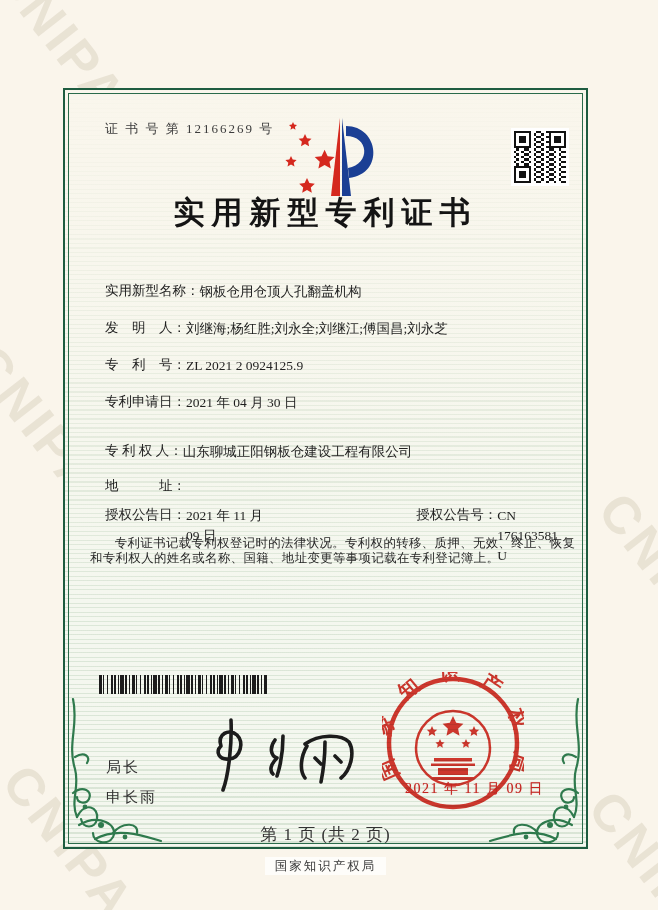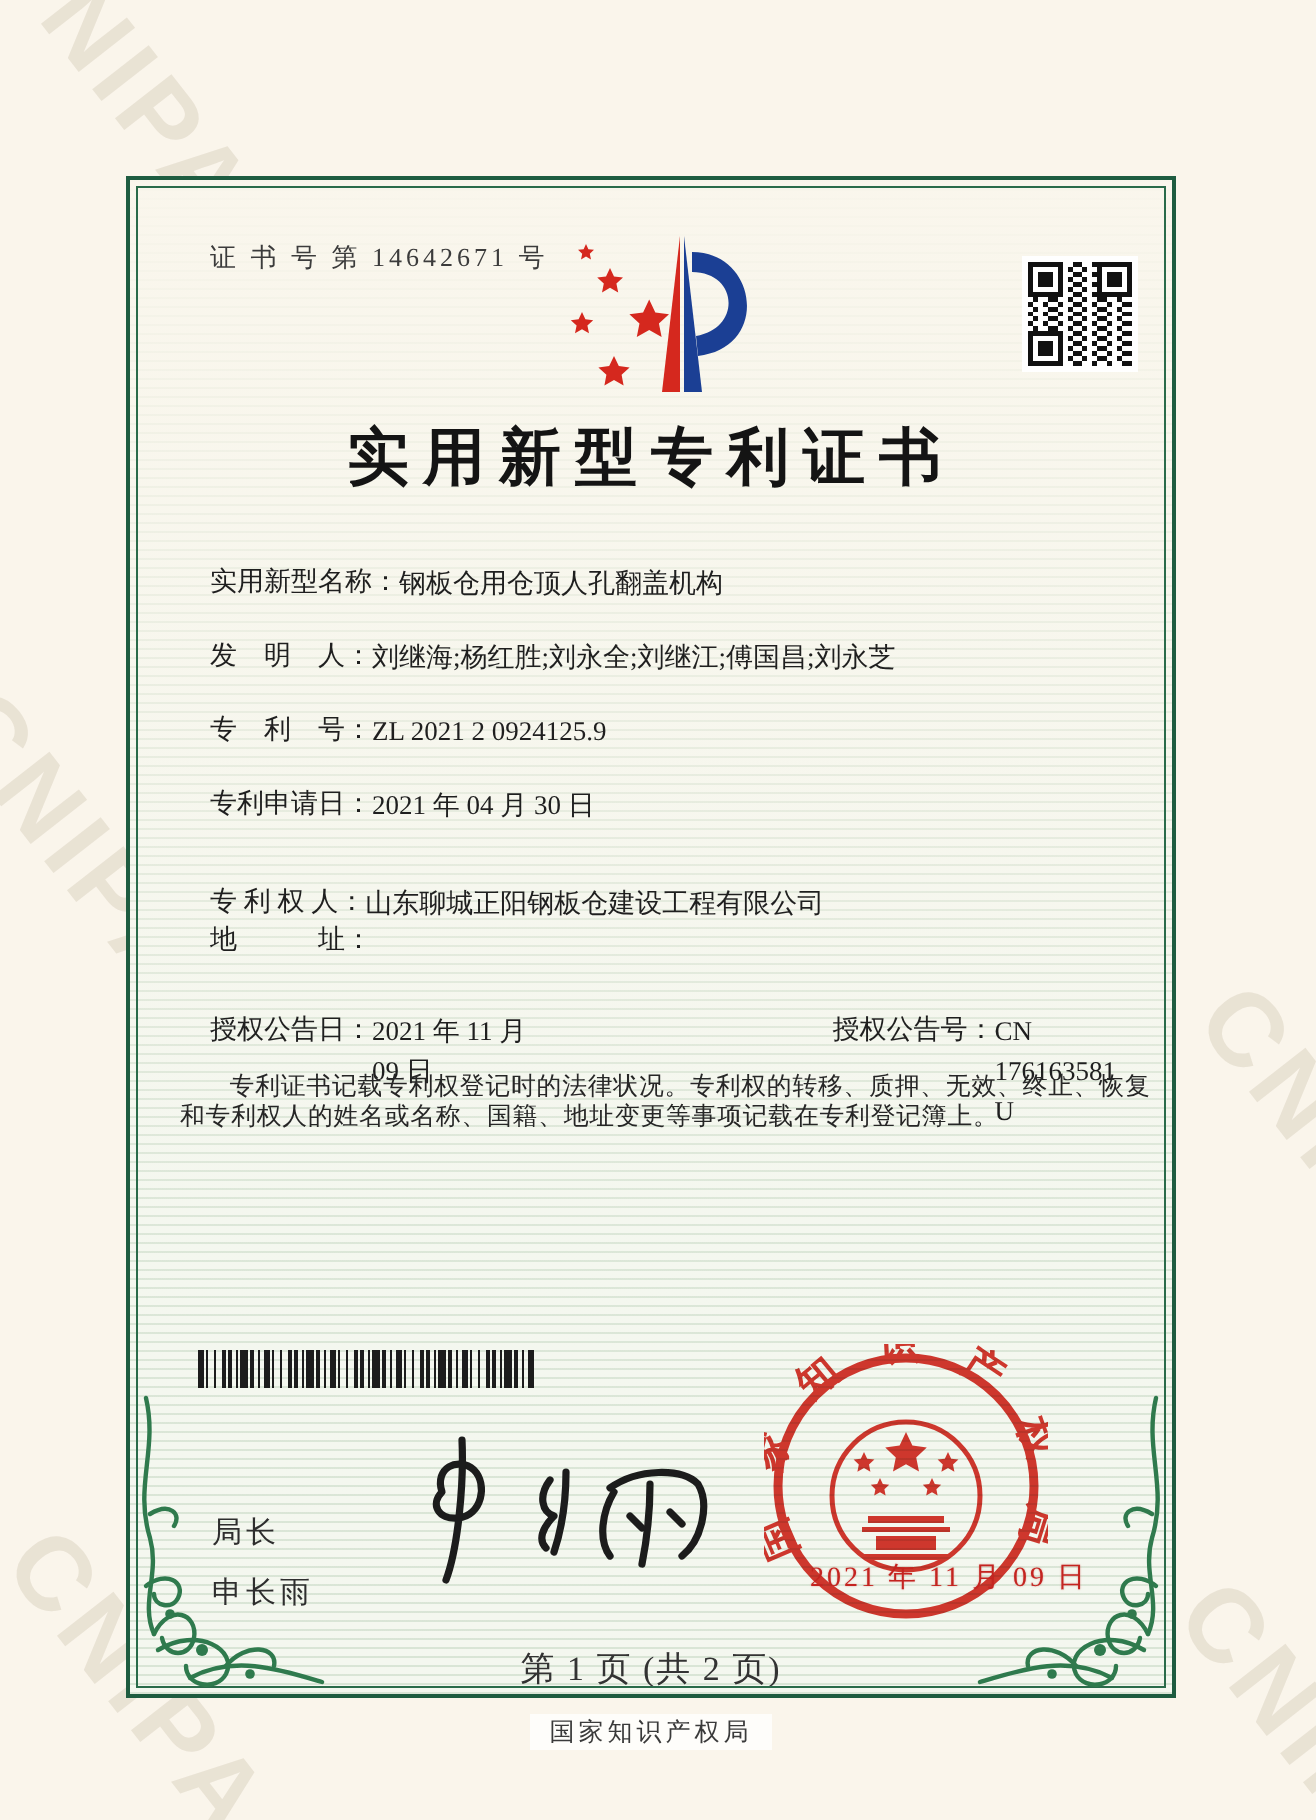--- a/index.html
+++ b/index.html
@@ -44,31 +44,31 @@
     border:1px solid #2a6b4a; pointer-events:none;
   }
   
   .cert-no{
     position:absolute; left:40px; top:30px;
     font-size:13px; color:#3c3c3c; letter-spacing:2px;
   }
   .logo{ position:absolute; left:202px; top:22px; width:132px; height:90px; }
   .qr{ position:absolute; left:446px; top:38px; width:58px; height:58px; background:#fff; padding:3px; }
   .title{
-    position:absolute; left:0; top:118px; width:100%;
+    position:absolute; left:0; top:102px; width:100%;
     text-align:center; font-size:31px; font-weight:bold;
     letter-spacing:7px; color:#141414;
   }
   
   .fields{ position:absolute; left:40px; top:192px; width:460px; }
   .frow{ position:absolute; left:0; font-size:13.5px; color:#1f1f1f; display:flex; }
   .f-label{ white-space:pre; flex:0 0 auto; }
   .f-value{ white-space:pre-line; line-height:20px; }
   .r1{ top:0px; } .r2{ top:37px; } .r3{ top:74px; } .r4{ top:111px; }
-  .r5{ top:160px; } .r6{ top:179px;flex-direction:column; } .r7{ top:224px; }
+  .r5{ top:160px; } .r6{ top:195px;flex-direction:column; } .r7{ top:224px; }
   .frow .second{ margin-left:152px; }
   
   .paras{
     position:absolute; left:25px; top:446px; width:494px;
     font-size:12.4px; line-height:15.4px; letter-spacing:0.4px; color:#262626;
   }
   .paras p{ text-indent:2em; }
   
   .barcode{
     position:absolute; left:34px; top:585px; width:168px; height:19px;
@@ -116,21 +116,21 @@
   <div class="wm wm1">CNIPA</div>
   <div class="wm wm2">CNIPA</div>
   <div class="wm wm3">CNIPA</div>
   <div class="wm wm4">CNIPA</div>
   <div class="wm wm5">CNIPA</div>
   <div class="wm wm6">CNIPA</div>
   <div class="wm wm7">CNIPA</div>
 
   <div class="cert">
 
-    <div class="cert-no">证 书 号 第 14642671 号</div>
+    <div class="cert-no">证 书 号 第 12166269 号</div>
 
     <div class="logo">
       <svg viewBox="0 0 132 90" width="132" height="90">
 
         <g fill="#d5281e">
           <path d="M58 38 l3.4 7.2 7.6 0.9 -5.6 5.2 1.5 7.5 -6.9-3.9 -6.9 3.9 1.5-7.5 -5.6-5.2 7.6-0.9 z" transform="scale(0.9) translate(6,4)"></path>
           <path d="M38 22 l2 4.2 4.5 0.5 -3.3 3.1 0.9 4.4 -4.1-2.3 -4 2.3 0.9-4.4 -3.3-3.1 4.4-0.5 z"></path>
           <path d="M24 44 l1.7 3.6 3.9 0.5 -2.9 2.7 0.8 3.8 -3.5-2 -3.5 2 0.8-3.8 -2.9-2.7 3.9-0.5 z"></path>
           <path d="M40 66 l2.4 5 5.4 0.7 -4 3.7 1 5.3 -4.8-2.7 -4.8 2.7 1-5.3 -4-3.7 5.4-0.7 z"></path>
           <path d="M26 10 l1.2 2.6 2.8 0.3 -2.1 2 0.6 2.8 -2.5-1.5 -2.5 1.5 0.6-2.8 -2.1-2 2.8-0.3 z"></path>

